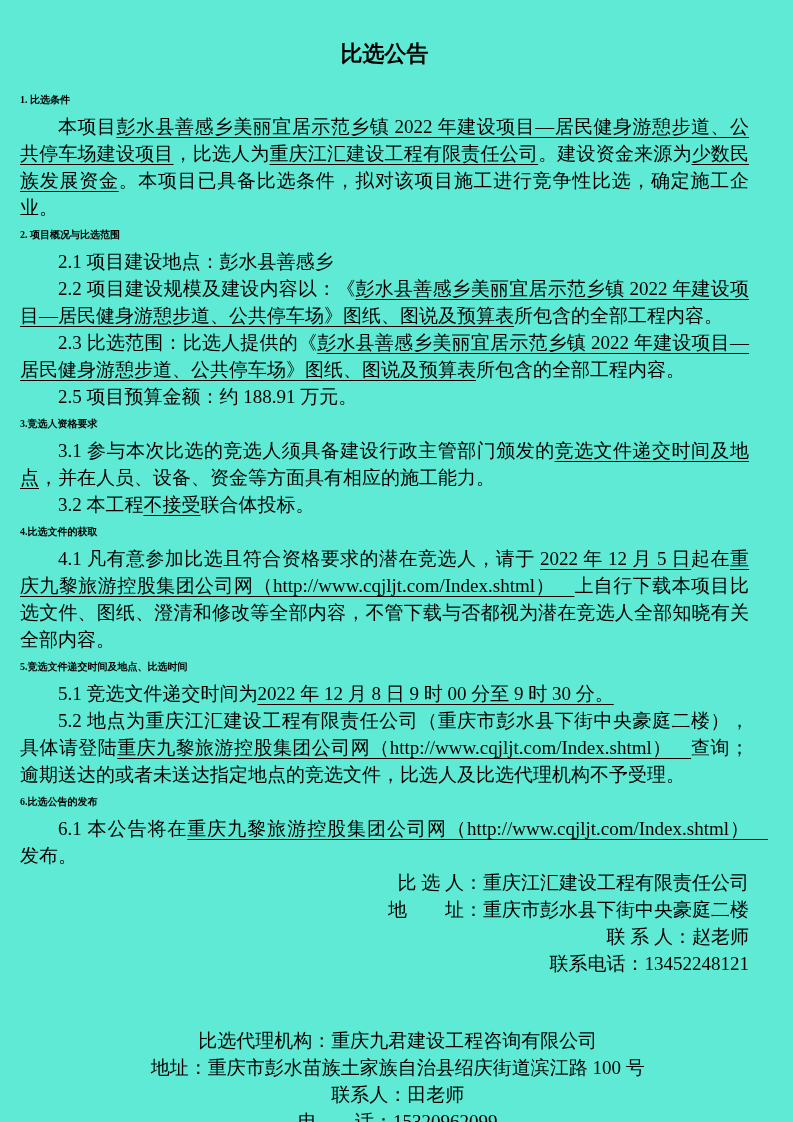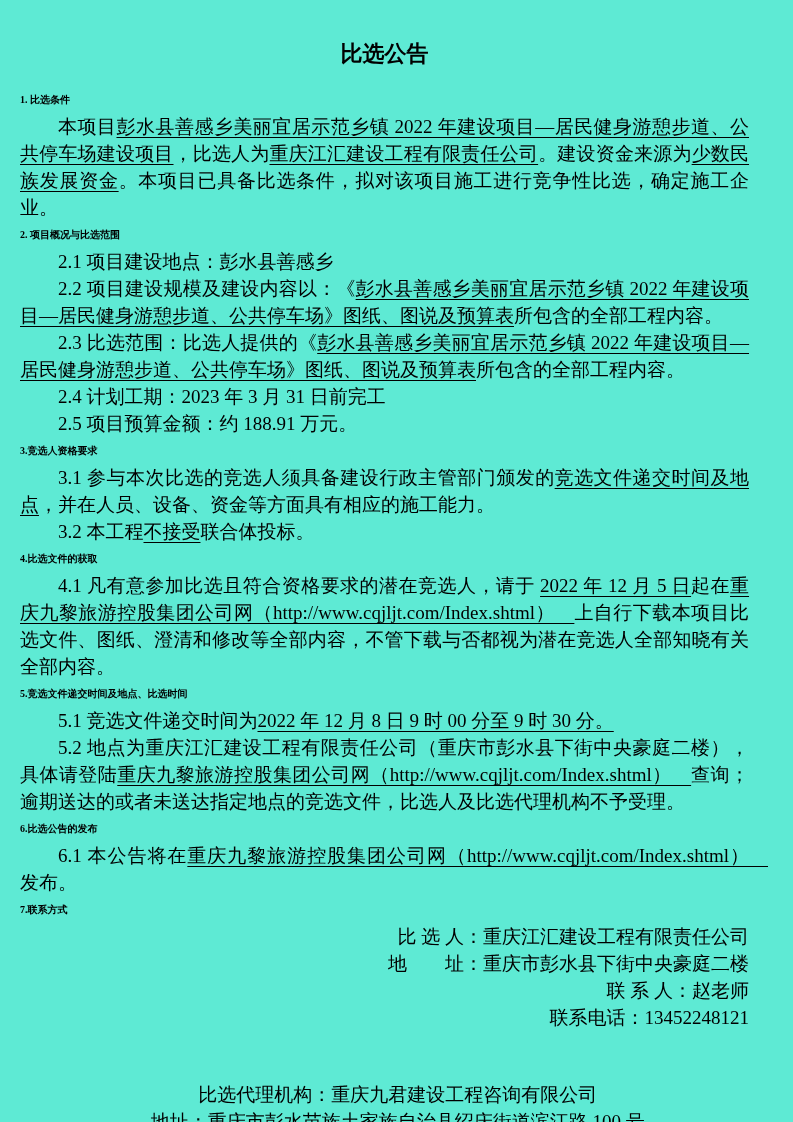--- a/index.html
+++ b/index.html
@@ -65,21 +65,20 @@
   <div>
     <div class="heading">1. 比选条件</div>
     <p class="para"><span>本项目</span><span class="u">彭水县善感乡美丽宜居示范乡镇 2022 年建设项目—居民健身游憩步道、公共停车场建设项目</span><span>，比选人为</span><span class="u">重庆江汇建设工程有限责任公司</span><span>。建设资金来源为</span><span class="u">少数民族发展资金</span><span>。本项目已具备比选条件，拟对该项目施工进行竞争性比选，确定施工企业。</span></p>
   </div>
 
   <div>
     <div class="heading">2. 项目概况与比选范围</div>
     <p class="para"><span>2.1 项目建设地点：彭水县善感乡</span></p>
     <p class="para"><span>2.2 项目建设规模及建设内容以：《</span><span class="u">彭水县善感乡美丽宜居示范乡镇 2022 年建设项目—居民健身游憩步道、公共停车场》图纸、图说及预算表</span><span>所包含的全部工程内容。</span></p>
     <p class="para"><span>2.3 比选范围：比选人提供的《</span><span class="u">彭水县善感乡美丽宜居示范乡镇 2022 年建设项目—居民健身游憩步道、公共停车场》图纸、图说及预算表</span><span>所包含的全部工程内容。</span></p>
-    <p class="para"><span>2.4 计划工期：2023 年 3 月 31 日前完工</span></p>
     <p class="para"><span>2.5 项目预算金额：约 188.91 万元。</span></p>
   </div>
 
   <div>
     <div class="heading">3.竞选人资格要求</div>
     <p class="para"><span>3.1 参与本次比选的竞选人须具备建设行政主管部门颁发的</span><span class="u">竞选文件递交时间及地点</span><span>，并在人员、设备、资金等方面具有相应的施工能力。</span></p>
     <p class="para"><span>3.2 本工程</span><span class="u">不接受</span><span>联合体投标。</span></p>
   </div>
 
   <div>
@@ -92,21 +91,20 @@
     <p class="para"><span>5.1 竞选文件递交时间为</span><span class="u">2022 年 12 月 8 日 9 时 00 分至 9 时 30 分。</span></p>
     <p class="para"><span>5.2 地点为重庆江汇建设工程有限责任公司（重庆市彭水县下街中央豪庭二楼），具体请登陆</span><span class="u">重庆九黎旅游控股集团公司网（http://www.cqjljt.com/Index.shtml）　</span><span>查询；逾期送达的或者未送达指定地点的竞选文件，比选人及比选代理机构不予受理。</span></p>
   </div>
 
   <div>
     <div class="heading">6.比选公告的发布</div>
     <p class="para"><span>6.1 本公告将在</span><span class="u">重庆九黎旅游控股集团公司网（http://www.cqjljt.com/Index.shtml）　</span><span>发布。</span></p>
   </div>
 
   <div>
-    <div class="heading">7.联系方式</div>
     <p class="para contact-line"><span>比 选 人：重庆江汇建设工程有限责任公司</span></p>
     <p class="para contact-line"><span>地　　址：重庆市彭水县下街中央豪庭二楼</span></p>
     <p class="para contact-line"><span>联 系 人：赵老师</span></p>
     <p class="para contact-line"><span>联系电话：13452248121</span></p>
   </div>
 
   <div class="agency-block">
     <p class="para"><span>比选代理机构：重庆九君建设工程咨询有限公司</span></p>
     <p class="para"><span>地址：重庆市彭水苗族土家族自治县绍庆街道滨江路 100 号</span></p>
     <p class="para"><span>联系人：田老师</span></p>

